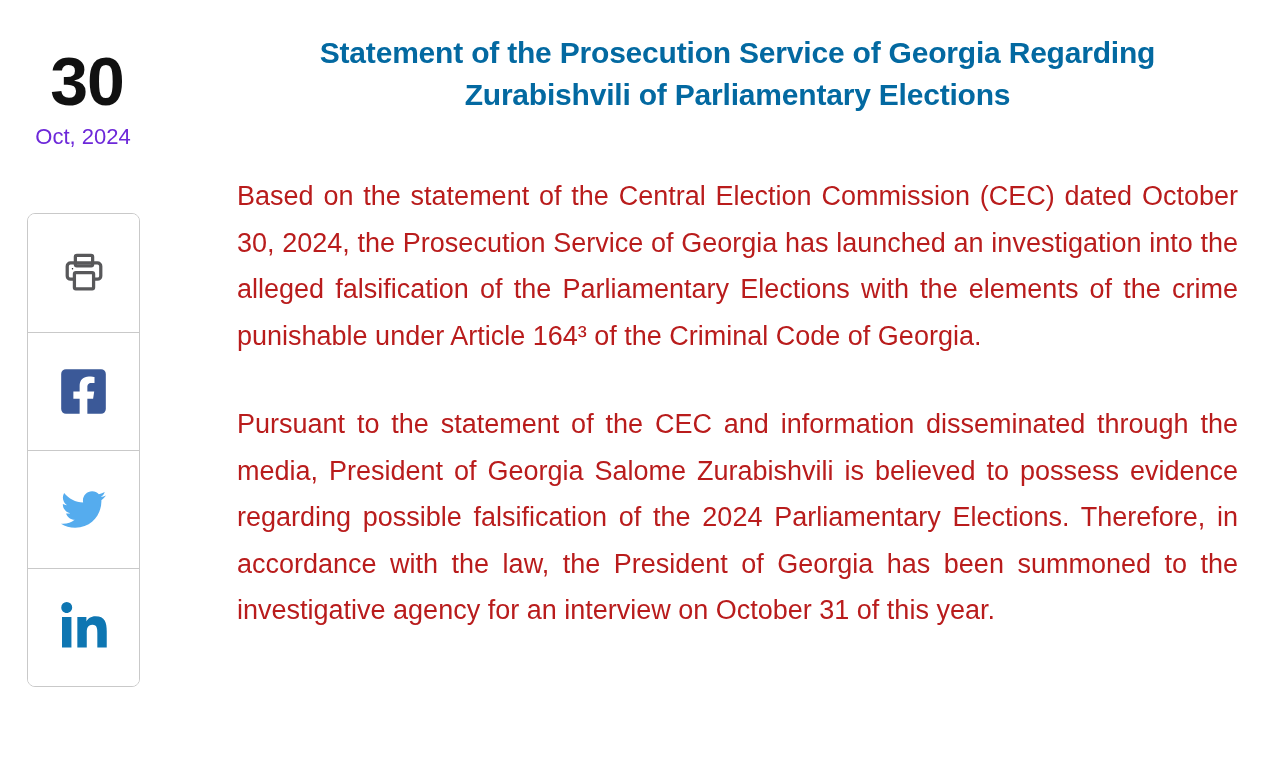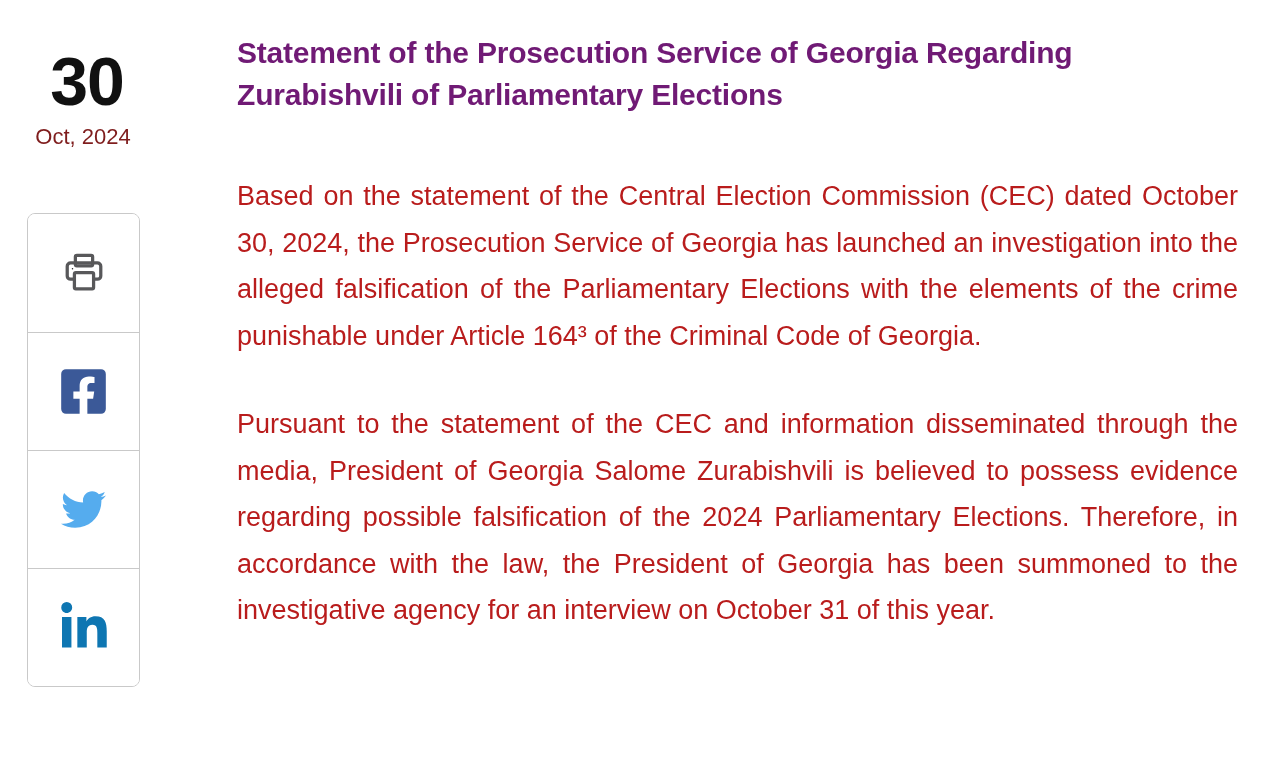--- a/index.html
+++ b/index.html
@@ -22,21 +22,21 @@
     font-size: 68px;
     line-height: 62px;
     font-weight: 700;
     color: #111111;
     letter-spacing: -1px;
     padding-left: 8px;
   }
   .date-monthyear {
     margin-top: 12px;
     font-size: 22px;
-    color: #7f1d1d;
+    color: #6d28d9;
   }
 
   
   .share-box {
     position: absolute;
     left: 27px; top: 213px;
     width: 113px;
     border: 1px solid #c9c9c9;
     border-radius: 8px;
     background: #ffffff;
@@ -59,22 +59,23 @@
   
   .article {
     position: absolute;
     left: 237px; top: 32px;
     width: 1001px;
   }
   .article-title {
     font-size: 30px;
     line-height: 42px;
     font-weight: 700;
-    color: #701a75;
+    color: #0369a1;
     letter-spacing: -0.2px;
+    text-align: center;
   }
   .title-line { white-space: nowrap; }
   .article-paragraph {
     font-size: 27px;
     line-height: 46.5px;
     color: #b91c1c;
     text-align: justify;
   }
   .article-paragraph.p1 { margin-top: 57px; }
   .article-paragraph.p2 { margin-top: 42px; }

